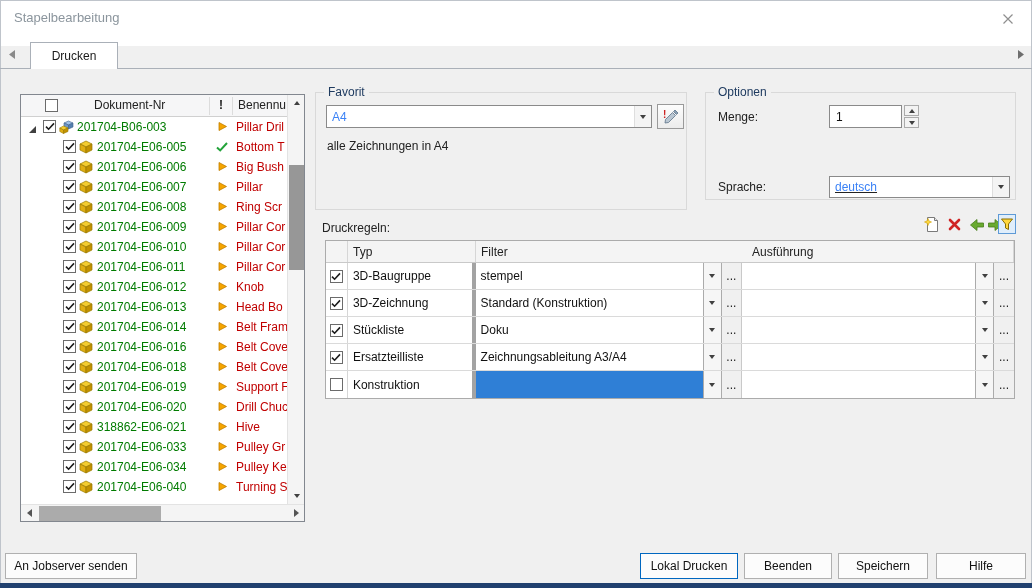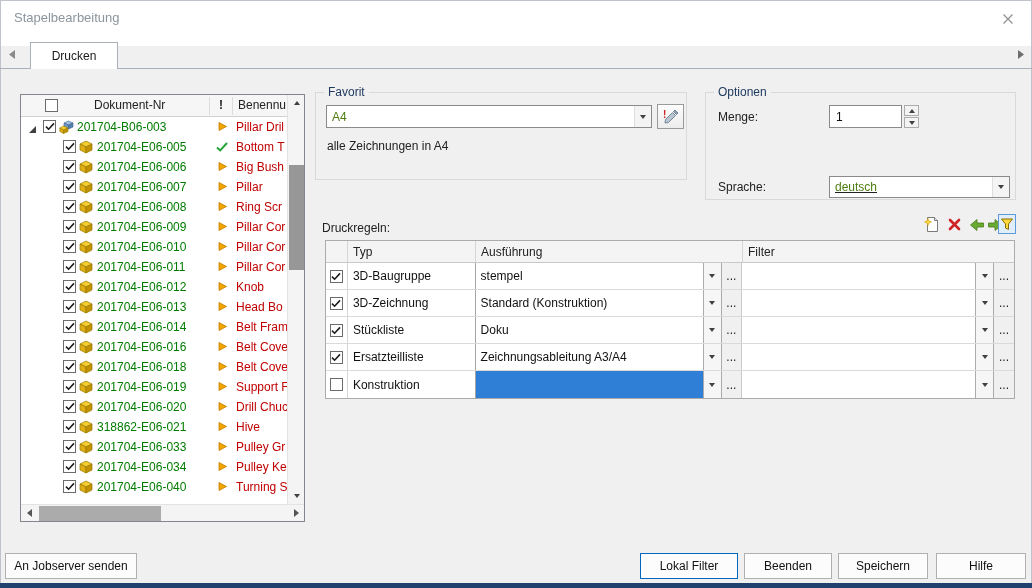--- a/index.html
+++ b/index.html
@@ -47,25 +47,25 @@
   .vsb-up{top:0;} .vsb-down{bottom:0;}
   .vsb-thumb{position:absolute;left:1px;top:70px;width:15px;height:105px;background:#979797;}
   .hsb{position:absolute;left:0;bottom:0;width:283px;height:17px;background:#f4f4f4;border-top:1px solid #e3e3e3;}
   .hsb-left,.hsb-right{position:absolute;top:0;width:16px;height:16px;display:flex;align-items:center;justify-content:center;}
   .hsb-left{left:0;} .hsb-right{right:0;}
   .hsb-thumb{position:absolute;left:18px;top:1px;width:122px;height:15px;background:#ababab;}
 
   
   .groupbox{position:absolute;border:1px solid #d9d9d9;}
   .gb-label{position:absolute;top:-8px;left:8px;background:#f0f0f0;padding:0 4px;color:#1f3b60;}
-  #gb-favorit{left:315px;top:92px;width:372px;height:88px;}
+  #gb-favorit{left:315px;top:92px;width:372px;height:118px;}
   #gb-optionen{left:705px;top:92px;width:311px;height:108px;}
 
   .combo{position:absolute;background:#fff;border:1px solid #8a8a8a;display:flex;align-items:center;}
-  .combo .ctext{flex:1;padding-left:5px;color:#4d7c0f;white-space:nowrap;overflow:hidden;}
+  .combo .ctext{flex:1;padding-left:5px;color:#3b82f6;white-space:nowrap;overflow:hidden;}
   .combo .cab{width:17px;height:100%;display:flex;align-items:center;justify-content:center;background:#f4f4f4;border-left:1px solid #dedede;}
   #favorit-combo{left:10px;top:12px;width:326px;height:23px;}
   #sprache-combo{left:123px;top:83px;width:181px;height:22px;text-decoration:underline;}
   .mini-btn{position:absolute;left:341px;top:11px;width:27px;height:25px;background:linear-gradient(#fdfdfd,#ececec);border:1px solid #9a9a9a;display:flex;align-items:center;justify-content:center;}
   .gb-desc{position:absolute;left:11px;top:46px;color:#222;}
 
   .opt-label{position:absolute;left:12px;color:#222;}
   #menge-label{top:17px;} #sprache-label{top:87px;}
   .txt-input{position:absolute;left:123px;top:12px;width:73px;height:23px;background:#fff;border:1px solid #8a8a8a;display:flex;align-items:center;padding-left:6px;color:#111;}
   .spinner{position:absolute;left:198px;top:12px;width:15px;height:23px;}
@@ -82,21 +82,21 @@
   .rt-head{display:flex;height:22px;background:#f4f4f4;border-bottom:1px solid #c9c9c9;}
   .hc{display:flex;align-items:center;padding-left:5px;color:#222;border-right:1px solid #d6d6d6;}
   .hc.w-cb{width:22px;padding-left:0;}
   .hc.w-typ{width:128px;}
   .hc.w-av{width:267px;}
   .hc.w-fl{flex:1;border-right:none;}
   .rt-row{display:flex;height:27px;background:#fff;border-bottom:1px solid #dadada;}
   .rt-row:last-child{border-bottom:none;}
   .rc{display:flex;align-items:center;}
   .rc.cbc{width:22px;justify-content:center;border-right:1px solid #d6d6d6;}
-  .rc.typ{width:128px;padding-left:5px;border-right:1px solid #a3a3a3;color:#111;}
+  .rc.typ{width:128px;padding-left:5px;border-right:4px solid #a3a3a3;color:#111;}
   .rc.aval{width:228px;padding-left:5px;color:#111;}
   .rc.fval{width:234px;padding-left:5px;color:#111;}
   .rc.dd{width:19px;justify-content:center;background:#f6f6f6;border-left:1px solid #ababab;border-right:1px solid #ababab;}
   .rc.brw{width:20px;justify-content:center;background:#f0f0f0;color:#222;border-right:1px solid #c9c9c9;}
   .rc.brw.last{border-right:none;}
   .rc.sel{background:#2f7fd6;}
 
   .tri-down{display:inline-block;width:0;height:0;border-left:3.5px solid transparent;border-right:3.5px solid transparent;border-top:4.5px solid #404040;}
   .tri-up{display:inline-block;width:0;height:0;border-left:3.5px solid transparent;border-right:3.5px solid transparent;border-bottom:4.5px solid #404040;}
 
@@ -567,22 +567,22 @@
 <div class="tbtn" id="tb-filter">
   <svg width="14" height="14" viewBox="0 0 14 14">
       <path d="M1.5 2 H12.5 L8.5 7 V12.5 L5.5 11 V7 Z" fill="#ffd83d" stroke="#8a6d00"></path>
     </svg>
 </div>
 
 <div class="rtable">
   <div class="rt-head">
     <div class="hc w-cb"></div>
     <div class="hc w-typ">Typ</div>
+    <div class="hc w-fl">Filter</div>
     <div class="hc w-av">Ausführung</div>
-    <div class="hc w-fl">Filter</div>
   </div>
   <div class="rt-rows">
       <div class="rt-row">
         <div class="rc cbc">
           <span class="cbx">
             <svg width="10" height="9" viewBox="0 0 10 9">
               <path d="M1 4.6 L3.6 7.2 L9 1.4" fill="none" stroke="#1c1c1c" stroke-width="1.6"></path>
             </svg>
           </span>
         </div>
@@ -674,21 +674,21 @@
         </div>
         <div class="rc brw last">...</div>
       </div>
     </div>
 </div>
 
 <div class="btn" id="btn-jobserver">
     <span>An Jobserver senden</span>
   </div>
 <div class="btn" id="btn-lokal">
-    <span>Lokal Filter</span>
+    <span>Lokal Drucken</span>
   </div>
 <div class="btn" id="btn-beenden">
     <span>Beenden</span>
   </div>
 <div class="btn" id="btn-speichern">
     <span>Speichern</span>
   </div>
 <div class="btn" id="btn-hilfe">
     <span>Hilfe</span>
   </div>

